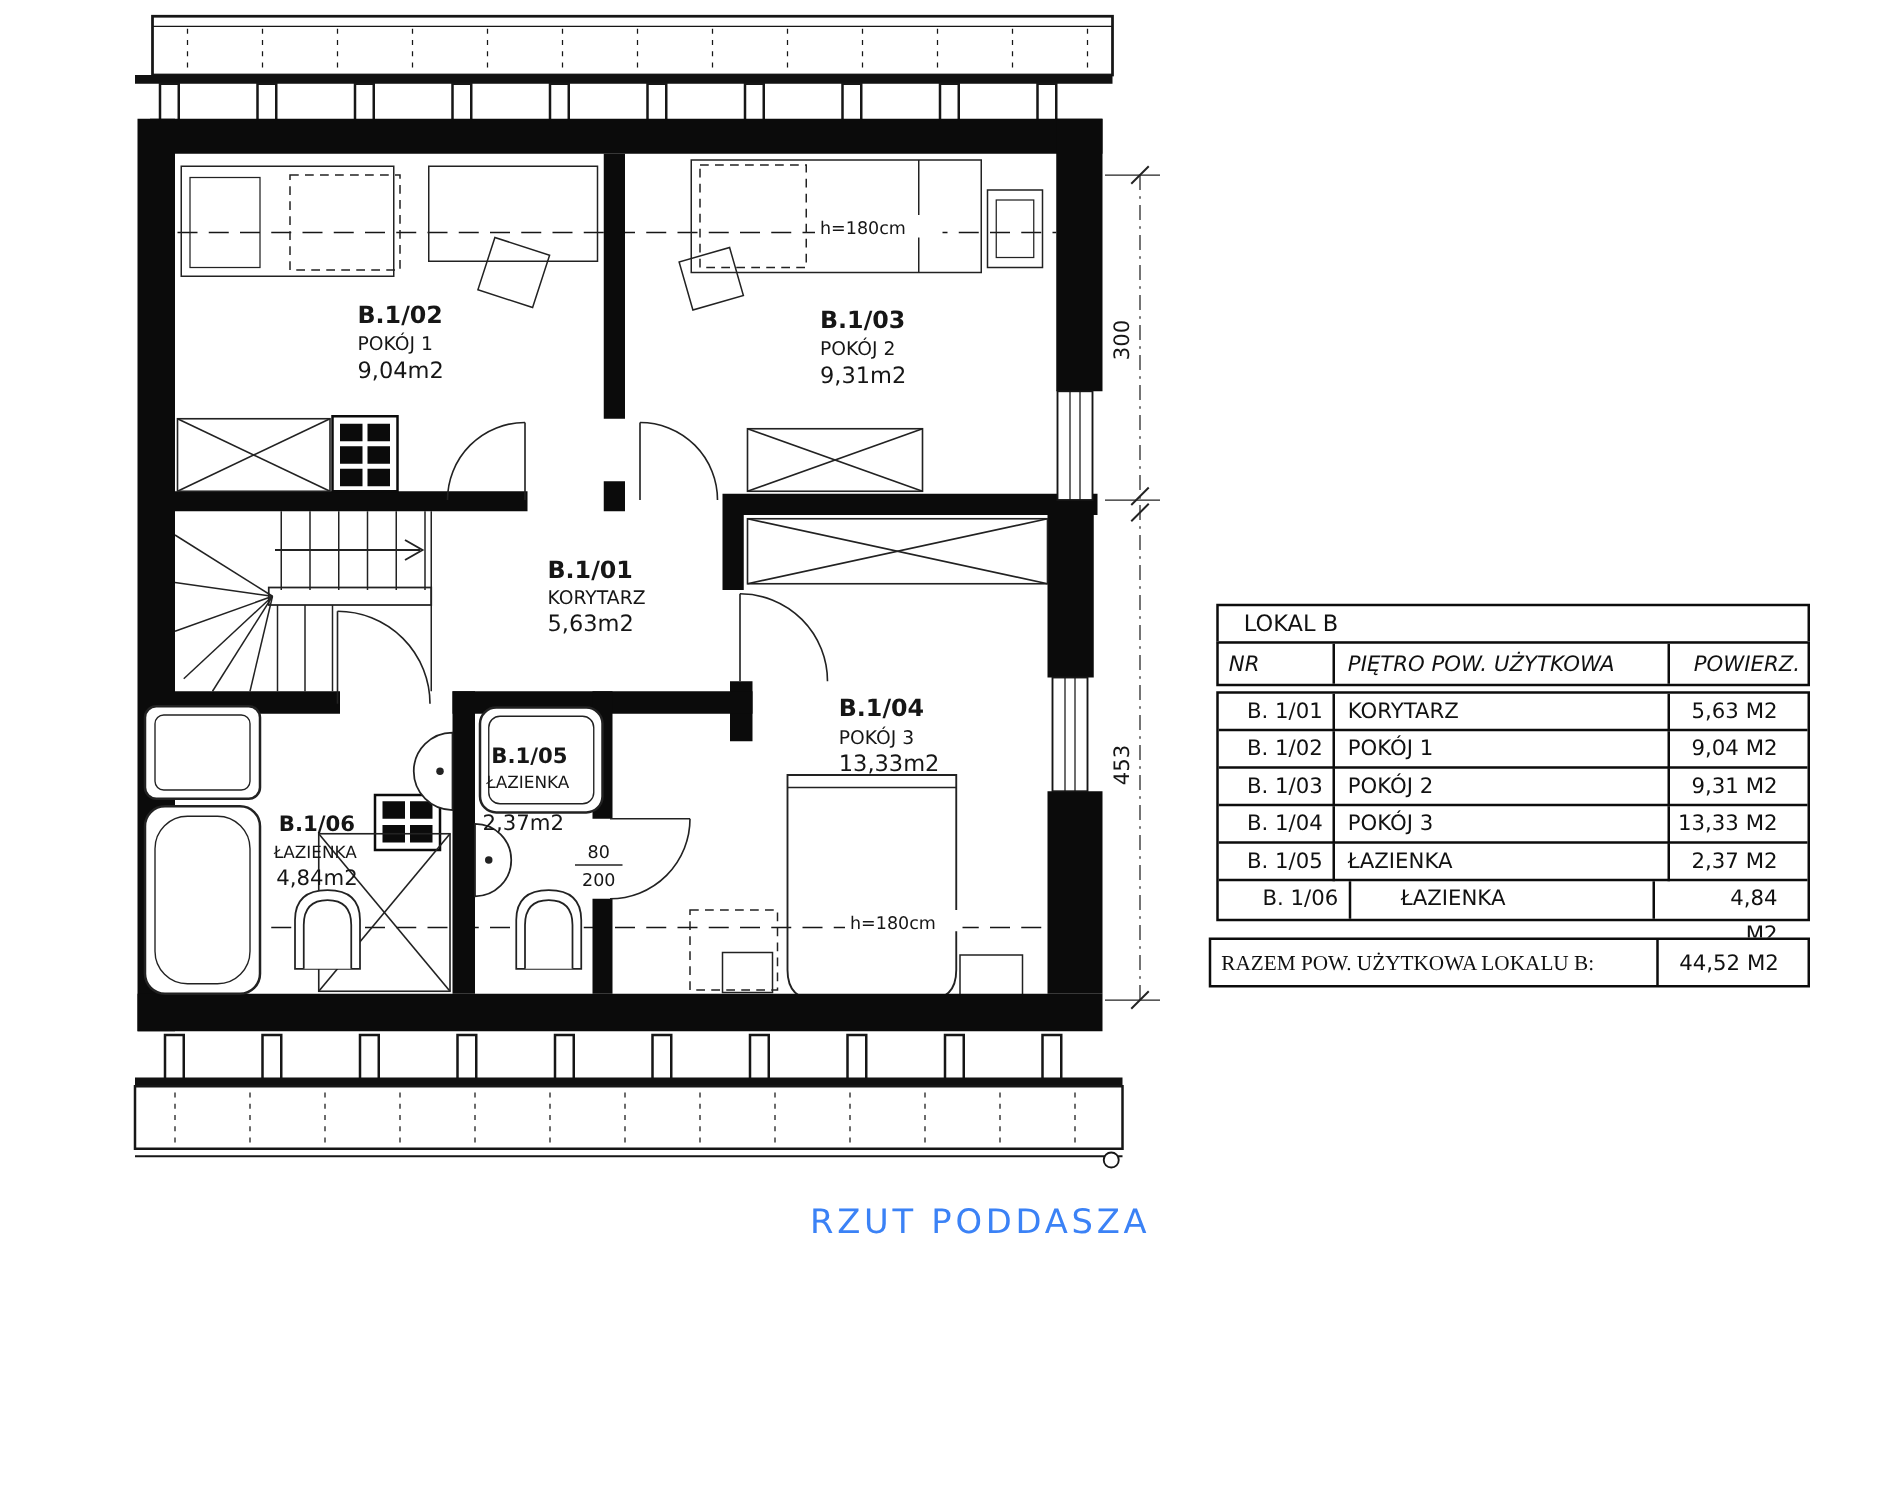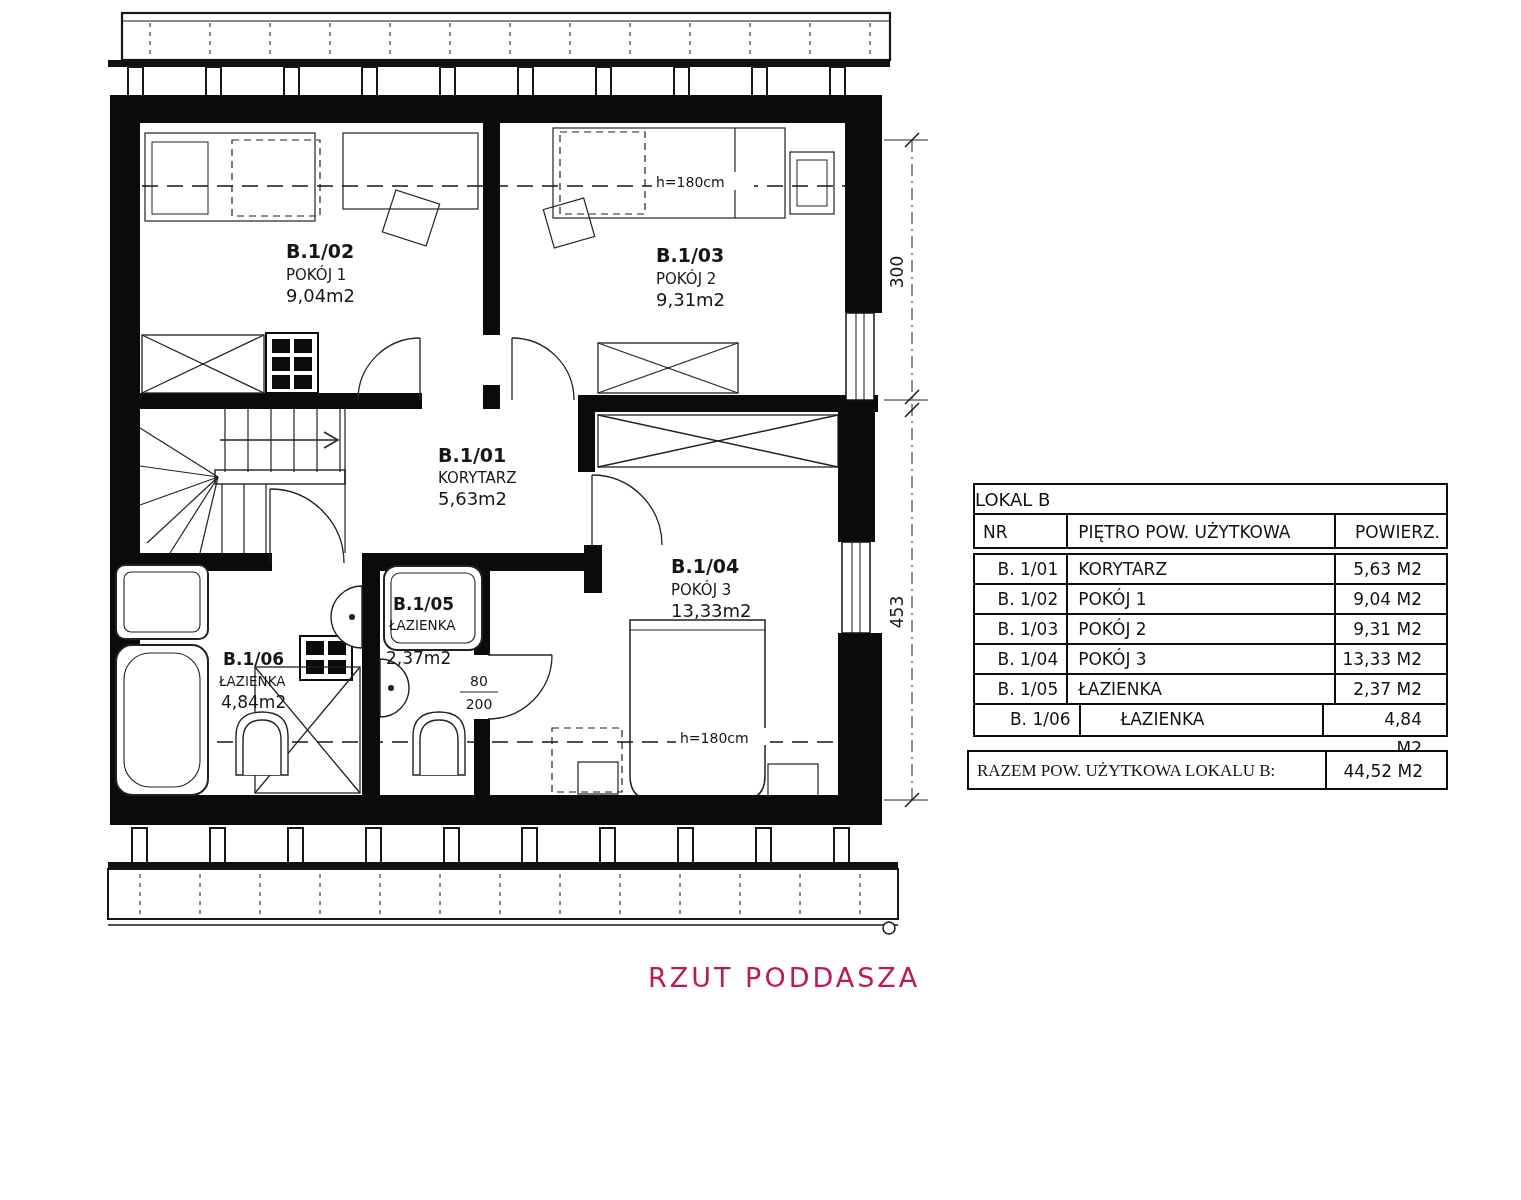--- a/index.html
+++ b/index.html
@@ -9,43 +9,43 @@
   .room-code{font-size:19px;font-weight:bold;}
   .room-name{font-size:15px;}
   .room-area{font-size:18px;}
   .small-name{font-size:13.5px;}
   .dim-text{font-size:17px;}
   .ann-text{font-size:14px;}
 
   
   #areaTable{position:absolute;left:973px;top:483px;width:475px;font-size:17px;}
   .tbl-box{border:2px solid #0c0c0c;box-sizing:border-box;background:#fff;}
-  .lokal-row{height:32px;line-height:30px;padding-left:0;font-size:18px;}
+  .lokal-row{height:32px;line-height:30px;padding-left:20px;font-size:18px;}
   .hdr-row{display:flex;height:36px;margin-top:-2px;}
-  .hdr-row>div{line-height:34px;box-sizing:border-box;}
+  .hdr-row>div{line-height:34px;box-sizing:border-box;font-style:italic;}
   .c1{width:94px;}
   .c2{width:270px;}
   .c3{width:111px;}
   .rows-box{margin-top:4px;}
   .data-row{display:flex;height:30px;}
   .data-row>div{line-height:29px;box-sizing:border-box;border-bottom:2px solid #0c0c0c;}
   .data-row:last-child>div{border-bottom:none;margin-left:30px;}
   .cell-nr{width:94px;text-align:right;padding-right:8px;border-right:2px solid #0c0c0c;}
   .cell-name{width:270px;padding-left:10px;border-right:2px solid #0c0c0c;}
   .cell-val{width:111px;text-align:right;padding-right:24px;}
   .hdr-nr{padding-left:8px;border-right:2px solid #0c0c0c;}
   .hdr-name{padding-left:10px;border-right:2px solid #0c0c0c;}
   .hdr-val{text-align:right;padding-right:6px;}
   #summaryRow{position:absolute;left:967px;top:750px;width:481px;height:40px;display:flex;font-size:17px;}
   #summaryRow .lbl{width:358px;line-height:38px;padding-left:8px;border-right:2px solid #0c0c0c;box-sizing:border-box;font-family:Liberation Serif, serif;}
   #summaryRow .val{flex:1;line-height:38px;text-align:right;padding-right:23px;}
   #totalRow{position:absolute;left:967px;top:815px;width:481px;height:36px;display:flex;font-size:17px;}
   #totalRow .lbl{width:363px;line-height:34px;padding-left:8px;border-right:2px solid #0c0c0c;box-sizing:border-box;}
   #totalRow .val{flex:1;line-height:34px;text-align:right;padding-right:10px;}
-  #caption{position:absolute;left:648px;top:962px;font-size:27px;letter-spacing:3px;color:#be185d;}
+  #caption{position:absolute;left:648px;top:962px;font-size:27px;letter-spacing:3px;color:#3b82f6;}
 </style>
 </head>
 <body>
 
 <div id="stage">
 
 <svg width="960" height="1200" viewBox="0 0 960 1200">
 
   <g stroke="#161616" fill="none">
     <rect x="122" y="13" width="768" height="47" stroke-width="2.2"></rect>

